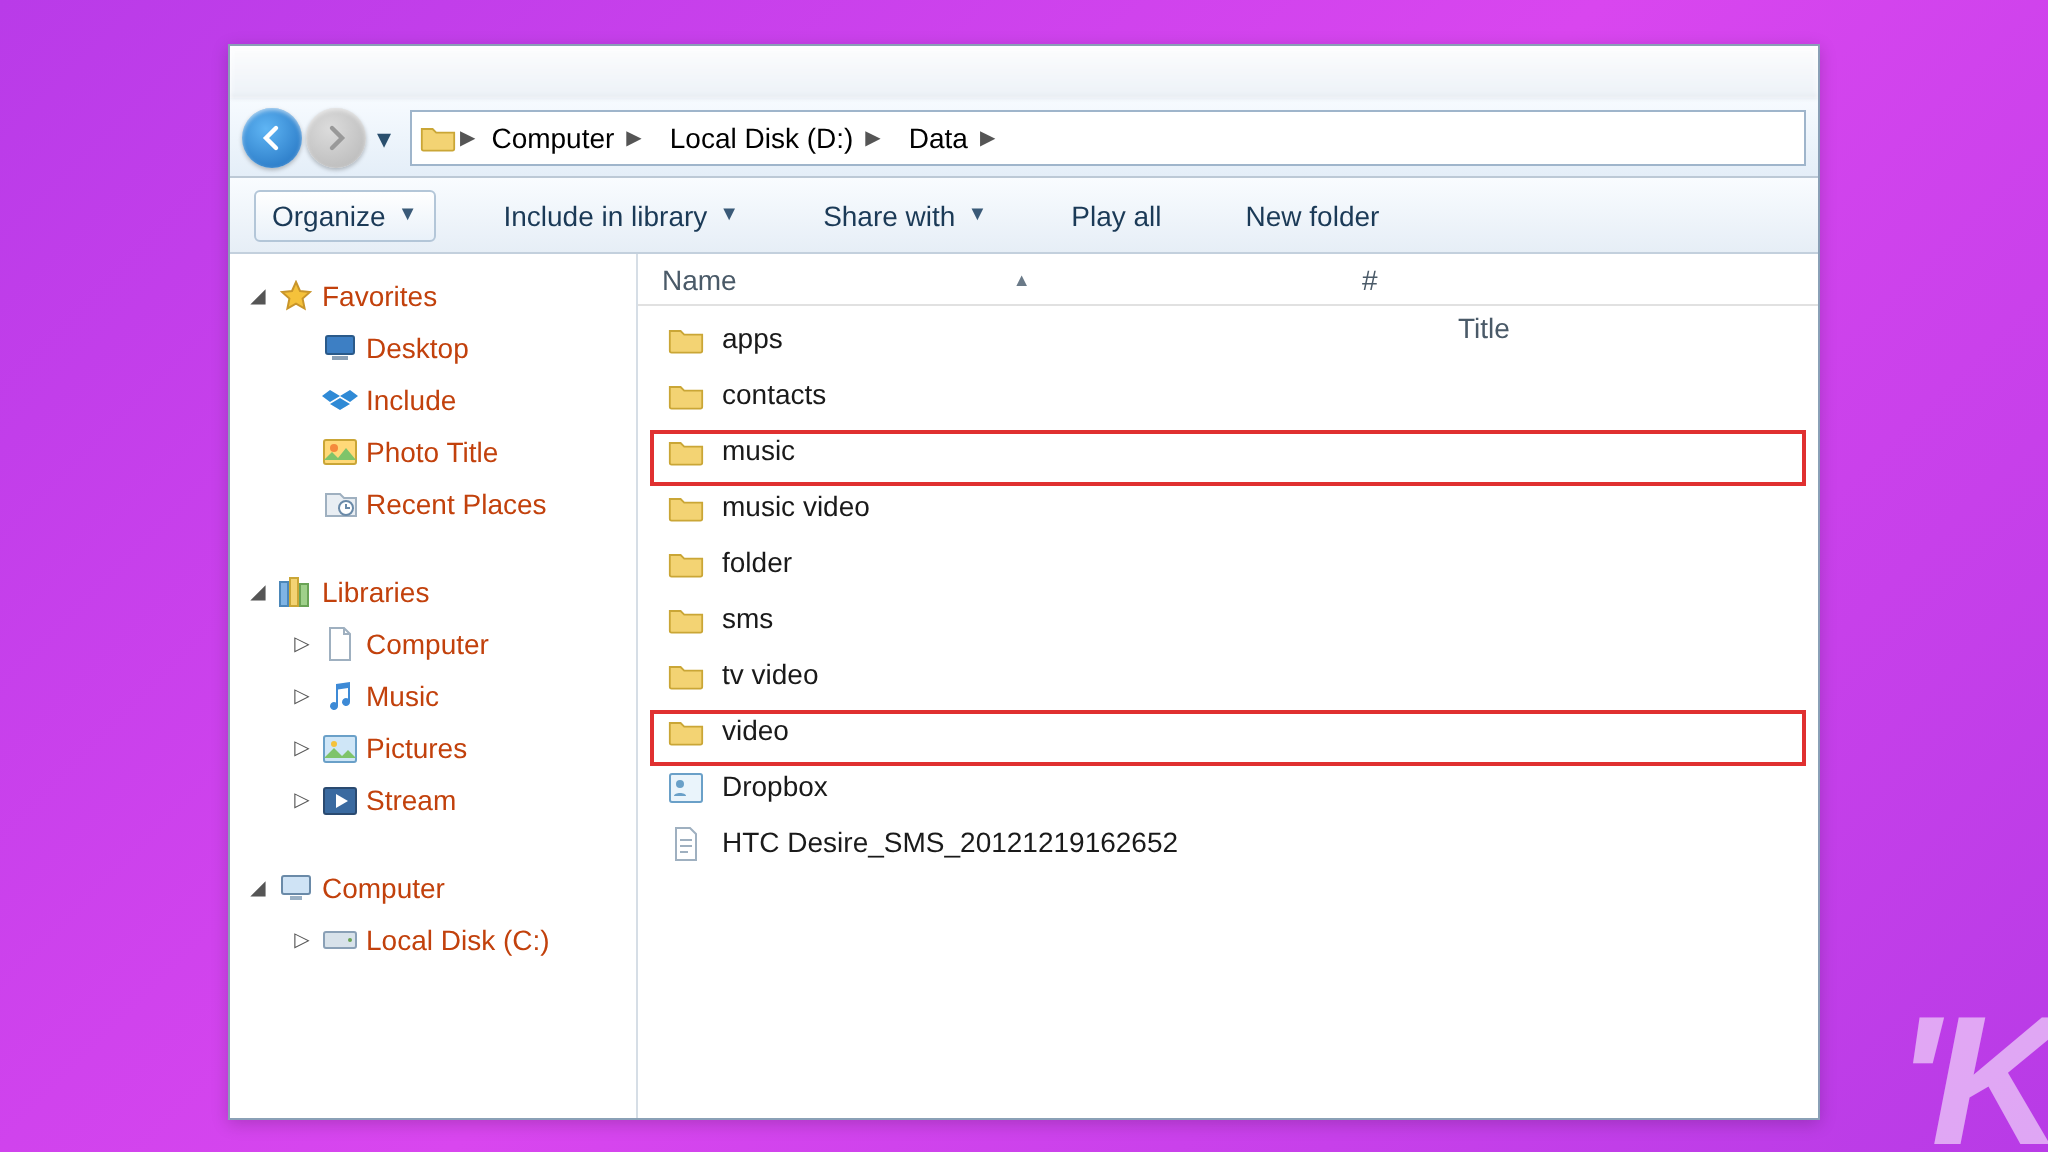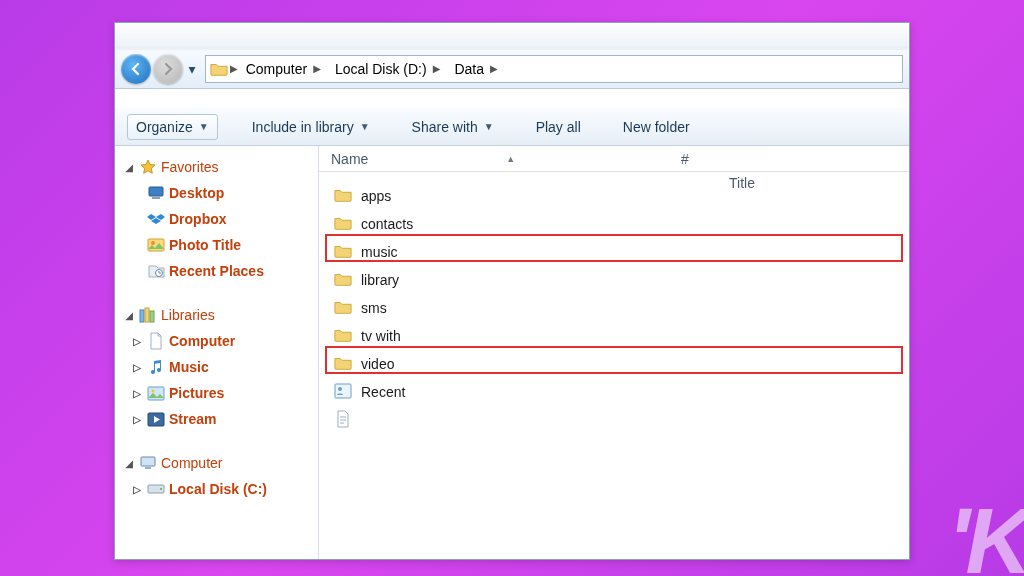--- a/index.html
+++ b/index.html
@@ -71,21 +71,20 @@
   }
   .bc-caret { color: #555; font-size: 10px; }
   .toolbar {
     height: 38px;
     background: linear-gradient(#f9fcff, #e6eef6);
     border-bottom: 1px solid #c3d0dd;
     display: flex;
     align-items: center;
     padding: 0 12px;
     gap: 26px;
-    margin-top: 19px;
   }
   .tb-btn {
     display: flex; align-items: center; gap: 6px;
     padding: 4px 8px; cursor: pointer; border-radius: 3px;
     color: #1b3a57;
   }
   .tb-btn.organize {
     background: linear-gradient(#fff, #e9f1f9);
     border: 1px solid #b3c6d8;
   }
@@ -100,35 +99,35 @@
   }
   .tree-group { margin-bottom: 18px; }
   .tree-row {
     display: flex; align-items: center;
     height: 26px; padding-left: 8px; gap: 4px;
     cursor: pointer; white-space: nowrap;
   }
   .tree-expander { width: 12px; font-size: 10px; color: #555; text-align:center; }
   .tree-icon { width: 18px; height: 18px; display:flex; align-items:center; justify-content:center; }
   .tree-label { color: #c2410c; }
-  .tree-child { padding-left: 16px; font-weight: bold; }
+  .tree-child { padding-left: 30px; }
   .content { flex: 1; background: #fff; overflow: hidden; }
   .col-headers {
     height: 26px; display: flex; align-items: center;
     border-bottom: 1px solid #e1e1e1;
     color: #4a5a68; font-size: 14px;
     padding-left: 12px;
   }
   .col-name { width: 350px; display:flex; align-items:center; gap:18px; cursor:pointer; }
   .col-num  { width: 48px; cursor:pointer; }
   .col-title{ flex:1; cursor:pointer;margin-top:48px; }
   .sort-ind { font-size: 9px; color:#6a7a88; padding-left:120px; }
   .file-list { padding: 6px 6px; }
   .file-row {
-    display: flex; align-items: flex-end; gap: 8px;
+    display: flex; align-items: flex-start; gap: 8px;
     height: 28px; padding-left: 6px; cursor: pointer;
     border: 2px solid transparent;
   }
   .file-row.highlighted { border: 2px solid #e03030; }
   .f-icon { width: 20px; height: 18px; display:flex; align-items:center; justify-content:center; }
   .f-name { color: #1a1a1a; }
   
   .folder-svg { width:18px; height:16px; }
   .star-svg   { width:16px; height:16px; }
   .watermark {
@@ -226,21 +225,21 @@
               </span>
               <span class="tree-label">Desktop</span>
             </div>
             <div class="tree-row tree-child">
               <span class="tree-expander"></span>
               <span class="tree-icon">
                 <svg width="18" height="16" viewBox="0 0 18 16">
                   <path d="M4 3l5 3-5 3-4-3zM14 3l4 3-4 3-5-3zM4 10l5-3 5 3-5 3zM9 13l-5-3 5 3 5-3z" fill="#2f8ad6"></path>
                 </svg>
               </span>
-              <span class="tree-label">Dropbox</span>
+              <span class="tree-label">Include</span>
             </div>
             <div class="tree-row tree-child">
               <span class="tree-expander"></span>
               <span class="tree-icon">
                 <svg width="18" height="16" viewBox="0 0 18 16">
                   <rect x="1" y="2" width="16" height="12" rx="1" fill="#ffd978" stroke="#caa636"></rect>
                   <circle cx="6" cy="6" r="2" fill="#f58a3c"></circle>
                   <path d="M1 12l4-4 3 3 4-5 5 6" fill="#7fc46a"></path>
                 </svg>
               </span>
@@ -380,62 +379,71 @@
               </svg>
             </span>
             <span class="f-name">music</span>
           </div>
           <div class="file-row">
             <span class="f-icon">
               <svg class="folder-svg" viewBox="0 0 20 16">
                 <path d="M1 3h6l2 2h10v9a1 1 0 0 1-1 1H2a1 1 0 0 1-1-1z" fill="#f3d373" stroke="#caa636"></path>
               </svg>
             </span>
-            <span class="f-name">library</span>
+            <span class="f-name">music video</span>
+          </div>
+          <div class="file-row">
+            <span class="f-icon">
+              <svg class="folder-svg" viewBox="0 0 20 16">
+                <path d="M1 3h6l2 2h10v9a1 1 0 0 1-1 1H2a1 1 0 0 1-1-1z" fill="#f3d373" stroke="#caa636"></path>
+              </svg>
+            </span>
+            <span class="f-name">folder</span>
           </div>
           <div class="file-row">
             <span class="f-icon">
               <svg class="folder-svg" viewBox="0 0 20 16">
                 <path d="M1 3h6l2 2h10v9a1 1 0 0 1-1 1H2a1 1 0 0 1-1-1z" fill="#f3d373" stroke="#caa636"></path>
               </svg>
             </span>
             <span class="f-name">sms</span>
           </div>
           <div class="file-row">
             <span class="f-icon">
               <svg class="folder-svg" viewBox="0 0 20 16">
                 <path d="M1 3h6l2 2h10v9a1 1 0 0 1-1 1H2a1 1 0 0 1-1-1z" fill="#f3d373" stroke="#caa636"></path>
               </svg>
             </span>
-            <span class="f-name">tv with</span>
+            <span class="f-name">tv video</span>
           </div>
           <div class="file-row highlighted">
             <span class="f-icon">
               <svg class="folder-svg" viewBox="0 0 20 16">
                 <path d="M1 3h6l2 2h10v9a1 1 0 0 1-1 1H2a1 1 0 0 1-1-1z" fill="#f3d373" stroke="#caa636"></path>
               </svg>
             </span>
             <span class="f-name">video</span>
           </div>
           <div class="file-row">
             <span class="f-icon">
               <svg width="18" height="16" viewBox="0 0 18 16">
                 <rect x="1" y="1" width="16" height="14" rx="1" fill="#eaf4fb" stroke="#6aa0c8"></rect>
                 <circle cx="6" cy="6" r="2" fill="#6aa0c8"></circle>
                 <path d="M3 12c0-2 6-2 6 0" fill="#6aa0c8"></path>
               </svg>
             </span>
-            <span class="f-name">Recent</span>
+            <span class="f-name">Dropbox</span>
           </div>
           <div class="file-row">
             <span class="f-icon">
               <svg width="16" height="18" viewBox="0 0 16 18">
                 <path d="M3 1h7l3 3v13H3z" fill="#fff" stroke="#9fb0c0"></path>
                 <path d="M5 7h6M5 10h6M5 13h4" stroke="#9fb0c0"></path>
               </svg>
             </span>
+            <span class="f-name">HTC Desire_SMS_20121219162652</span>
           </div>
         </div>
     </div>
   </div>
 </div>
 
 <div class="watermark">'K</div>
 
 </body></html>

